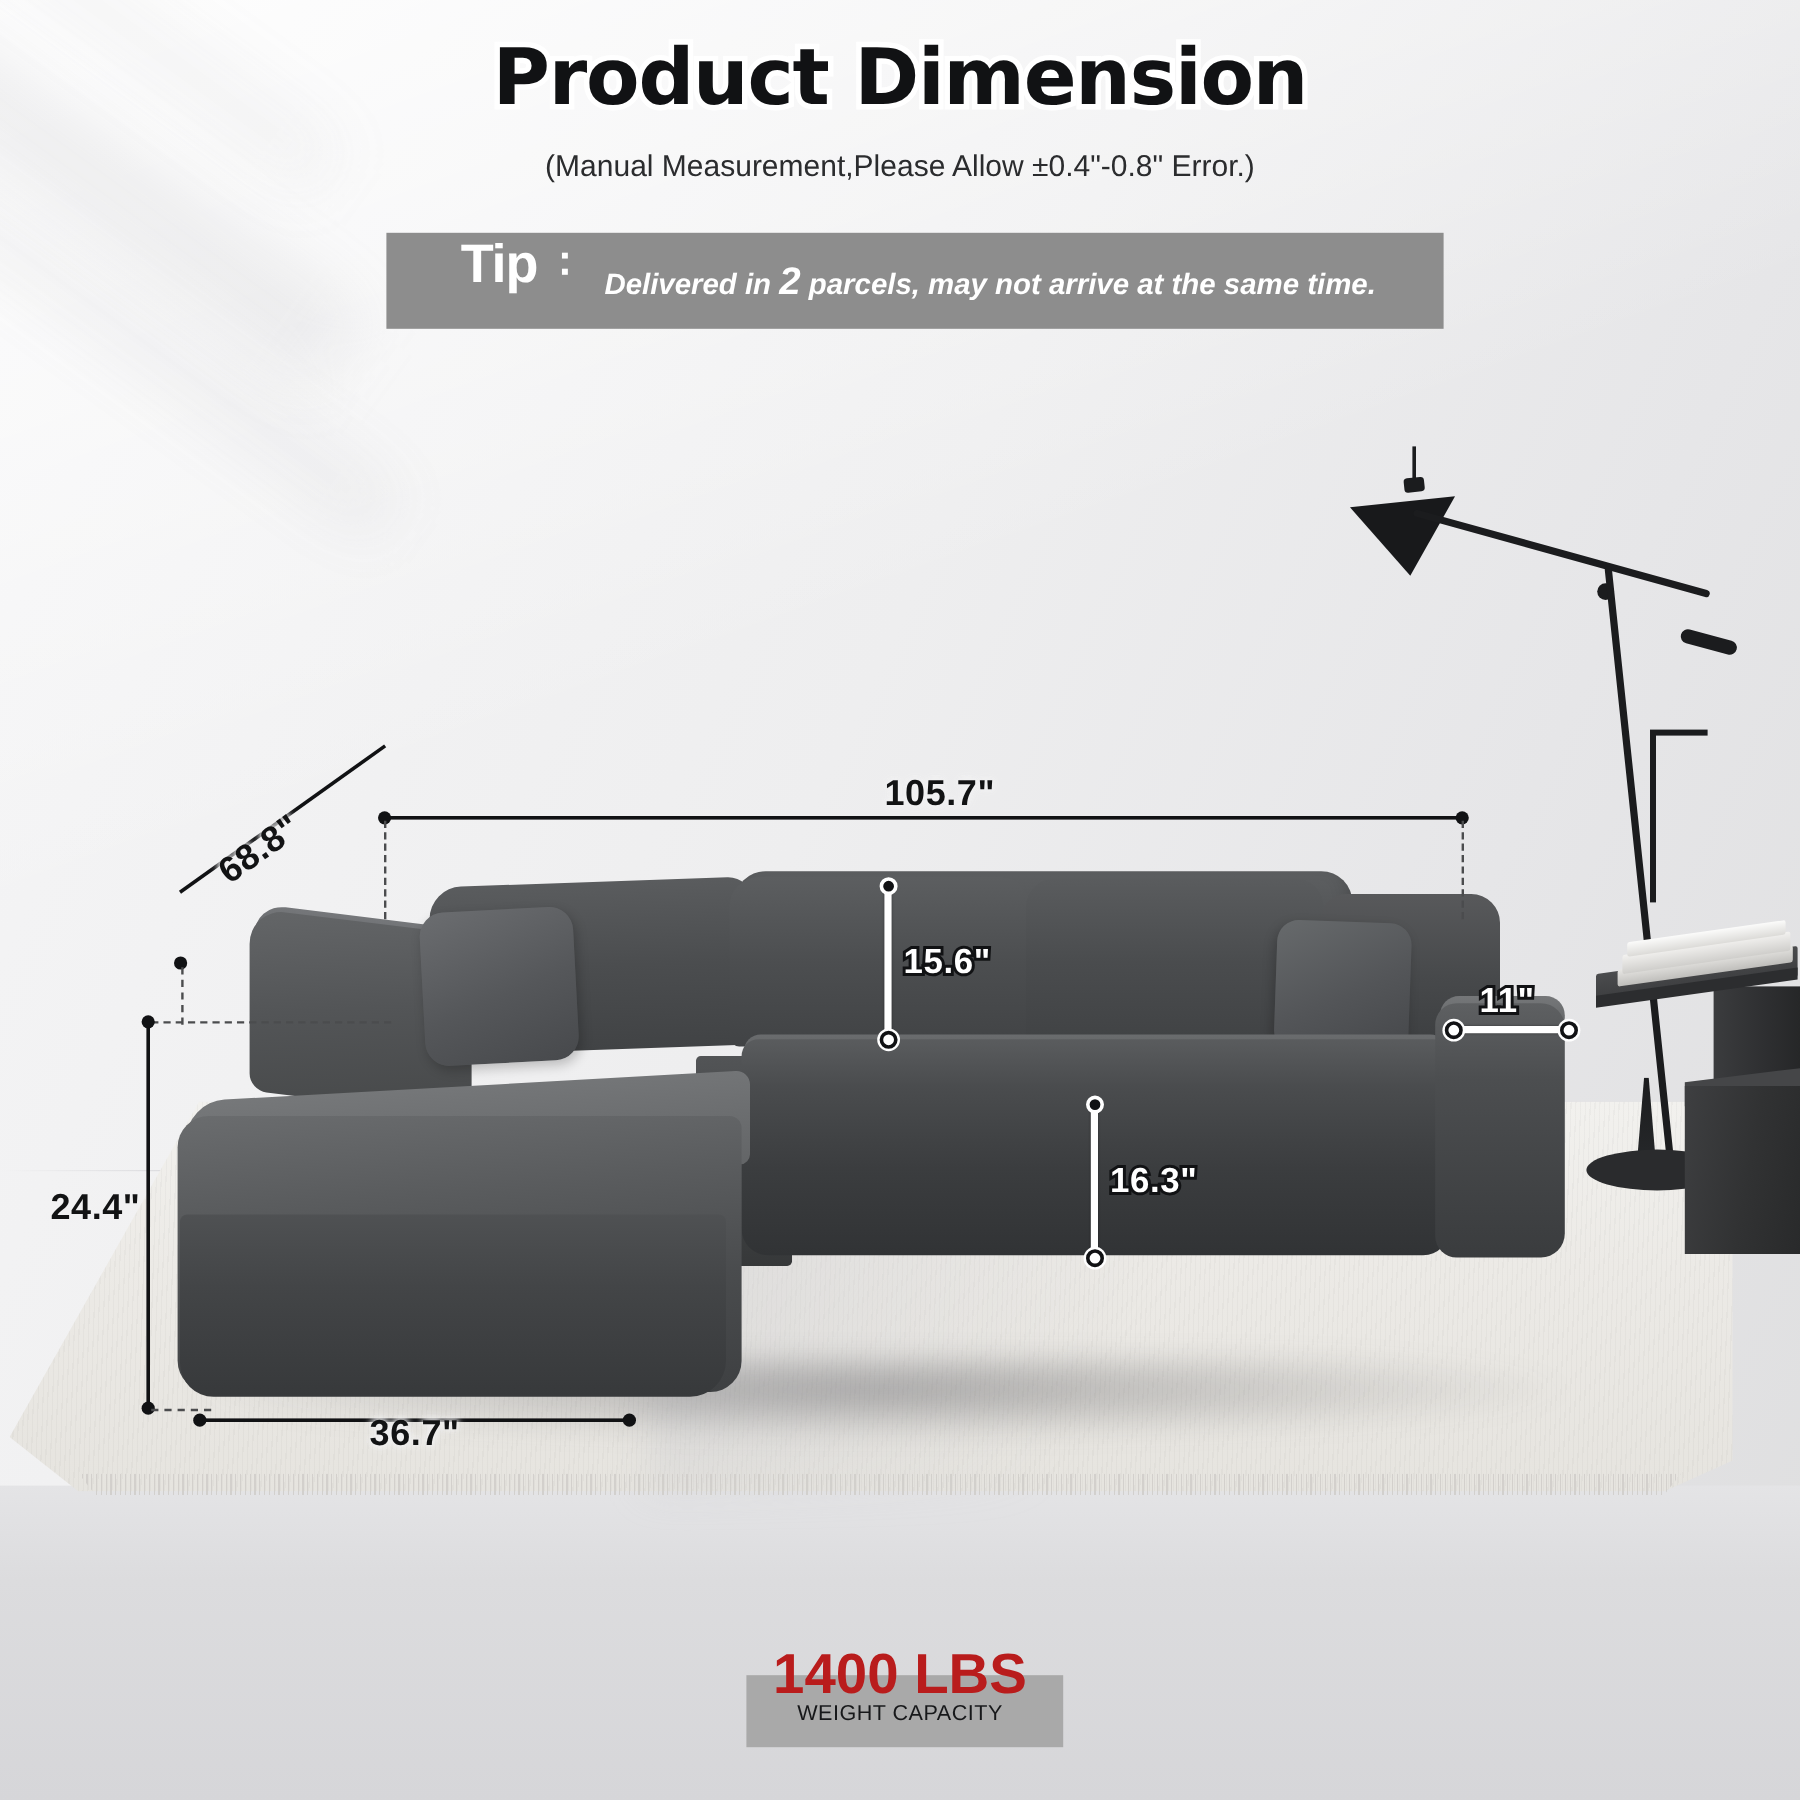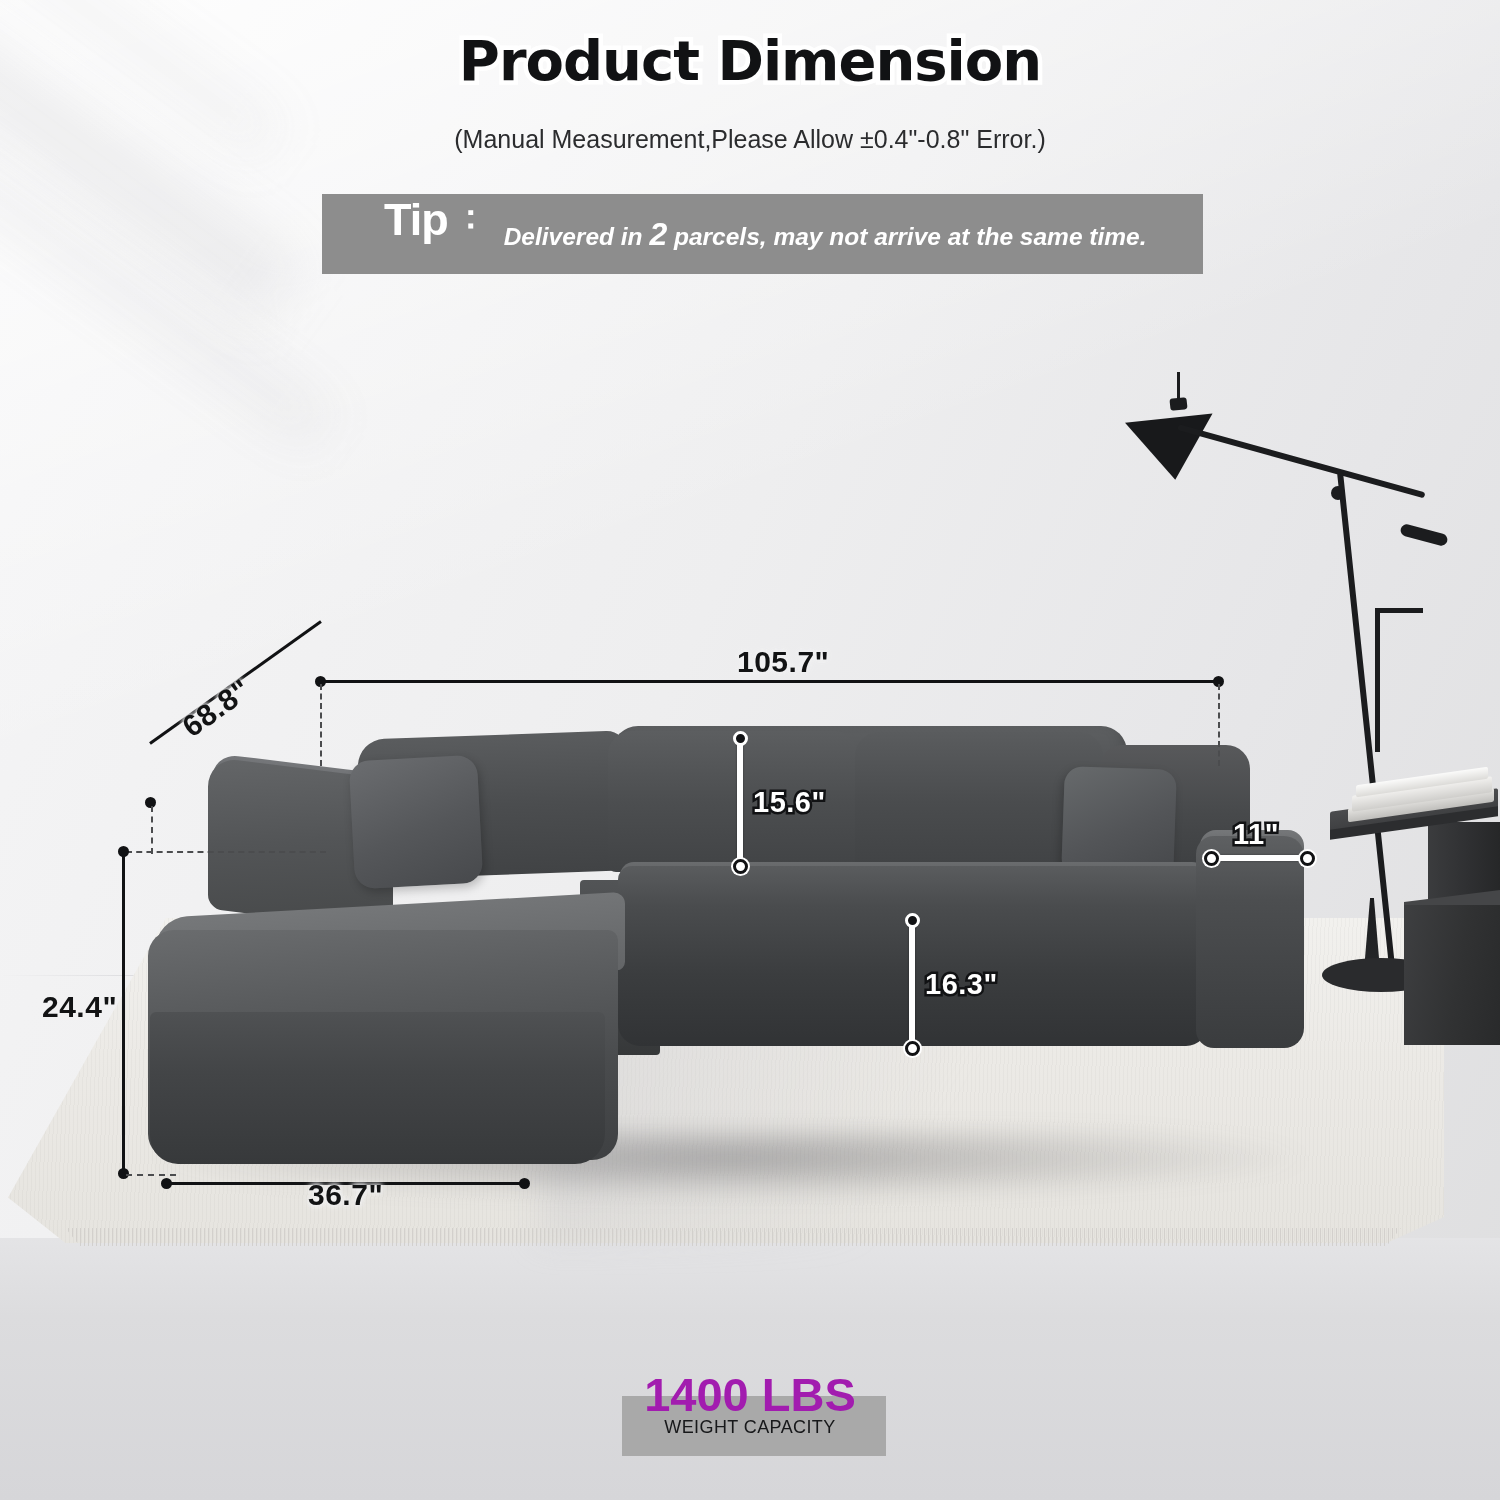--- a/index.html
+++ b/index.html
@@ -273,21 +273,21 @@
     text-shadow:0 0 5px #f2f2f3,0 0 5px #f2f2f3,0 0 9px #f2f2f3;
   }
   .lbl-white{
     color:#ffffff;font-size:29px;letter-spacing:.5px;
     -webkit-text-stroke:5px #111214;paint-order:stroke fill;
   }
 
   
   .title{
     position:absolute;left:0;right:0;top:28px;text-align:center;
-    font-size:56px;font-weight:bold;letter-spacing:-1px;color:#111214;
+    font-size:65px;font-weight:bold;letter-spacing:-1px;color:#111214;
     font-family:"DejaVu Sans",sans-serif;
     -webkit-text-stroke:9px #ffffff;paint-order:stroke fill;
   }
   .subtitle{
     position:absolute;left:0;right:0;top:125px;text-align:center;
     font-size:25px;color:#2b2c2e;font-family:"Liberation Sans",sans-serif;
   }
 
   .tip-banner{
     position:absolute;left:322px;top:194px;width:881px;height:80px;
@@ -305,21 +305,21 @@
     font-style:italic;
   }
   .tip-num{font-size:32px;font-weight:bold;}
 
   
   .cap-band{
     position:absolute;left:622px;top:1396px;width:264px;height:60px;background:#a9a9a9;
   }
   .cap-big{
     position:absolute;left:0;right:0;top:1367px;text-align:center;
-    font-size:47px;font-weight:bold;color:#a21caf;letter-spacing:0px;
+    font-size:47px;font-weight:bold;color:#b91c1c;letter-spacing:0px;
     font-family:"Liberation Sans",sans-serif;
   }
   .cap-sub{
     position:absolute;left:0;right:0;top:1417px;text-align:center;
     font-size:18px;color:#17181a;letter-spacing:.4px;
     font-family:"Liberation Sans",sans-serif;
   }
 </style>
 </head>
 <body>

